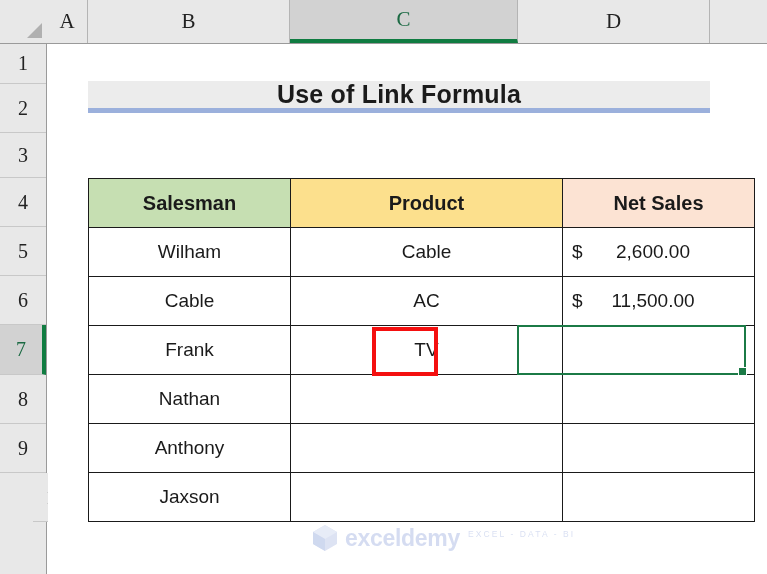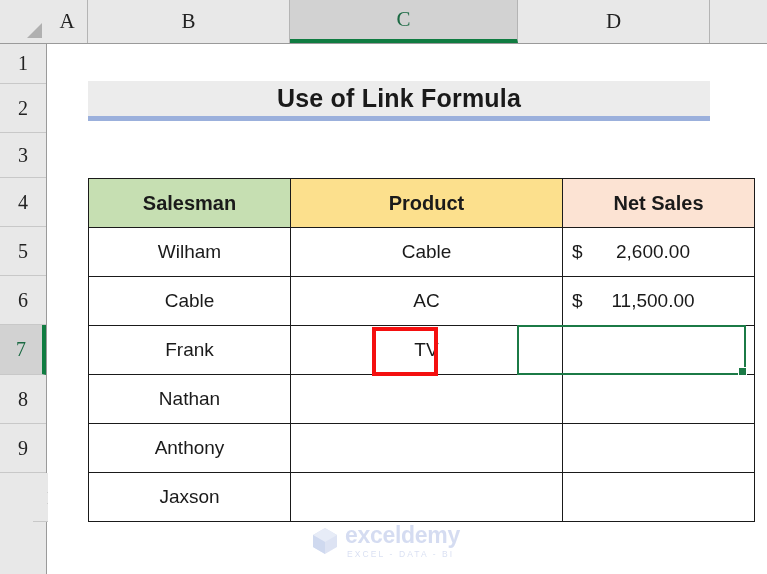--- a/index.html
+++ b/index.html
@@ -96,21 +96,21 @@
     position: absolute;
     left: 48px; top: 45px;
     width: 719px; height: 529px;
     background: #ffffff;
   }
 
   
   .title-banner {
     position: absolute;
     left: 88px; top: 81px;
-    width: 622px; height: 40px;
+    width: 622px; height: 32px;
     background: #ececec;
     border-bottom: 5px solid #9bb0dc;
     box-sizing: border-box;
     display: flex;
     align-items: center;
     justify-content: center;
   }
   .title-text {
     font-size: 25px;
     font-weight: bold;
@@ -194,33 +194,33 @@
   
   .watermark {
     position: absolute;
     left: 312px; top: 524px;
     display: flex;
     align-items: center;
     gap: 7px;
     opacity: 0.95;
   }
   .wm-cube { width: 26px; height: 28px; display: block; }
-  .wm-words { display: flex; flex-direction: column; line-height: 1; }
+  .wm-words { display: flex; flex-direction: row; line-height: 1; }
   .wm-name {
     font-size: 23px;
     font-weight: bold;
     color: #d3dbf1;
     letter-spacing: -0.3px;
   }
   .wm-sub {
     font-size: 8.5px;
     color: #d8dff2;
     letter-spacing: 2.1px;
     margin-top: 3px;
-    margin-left: 2px;
+    margin-left: 8px;
   }
 </style>
 </head>
 <body>
 
 <div id="app">
 
   <div class="col-header-strip">
     <div class="corner-box">
       <span class="corner-tri"></span>

